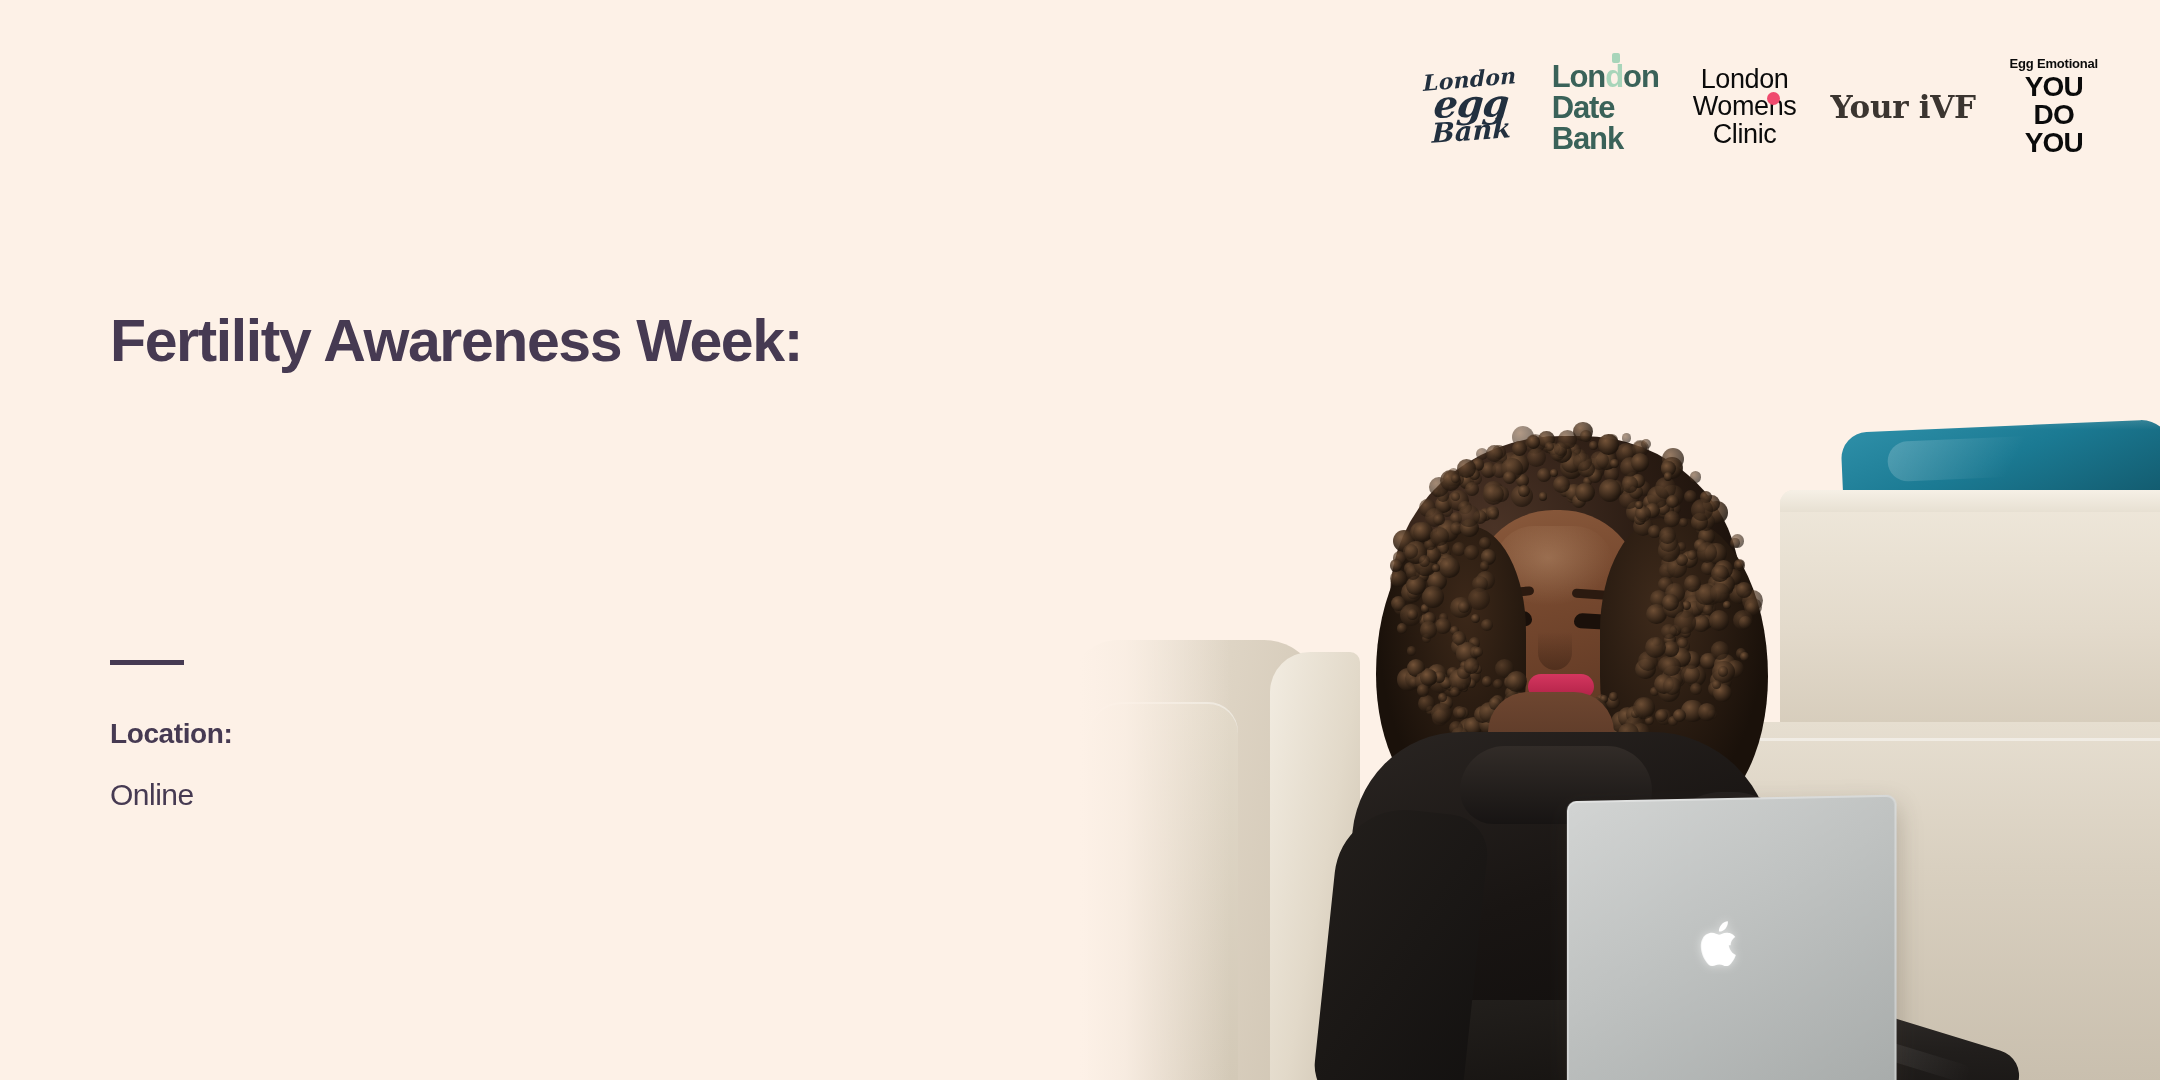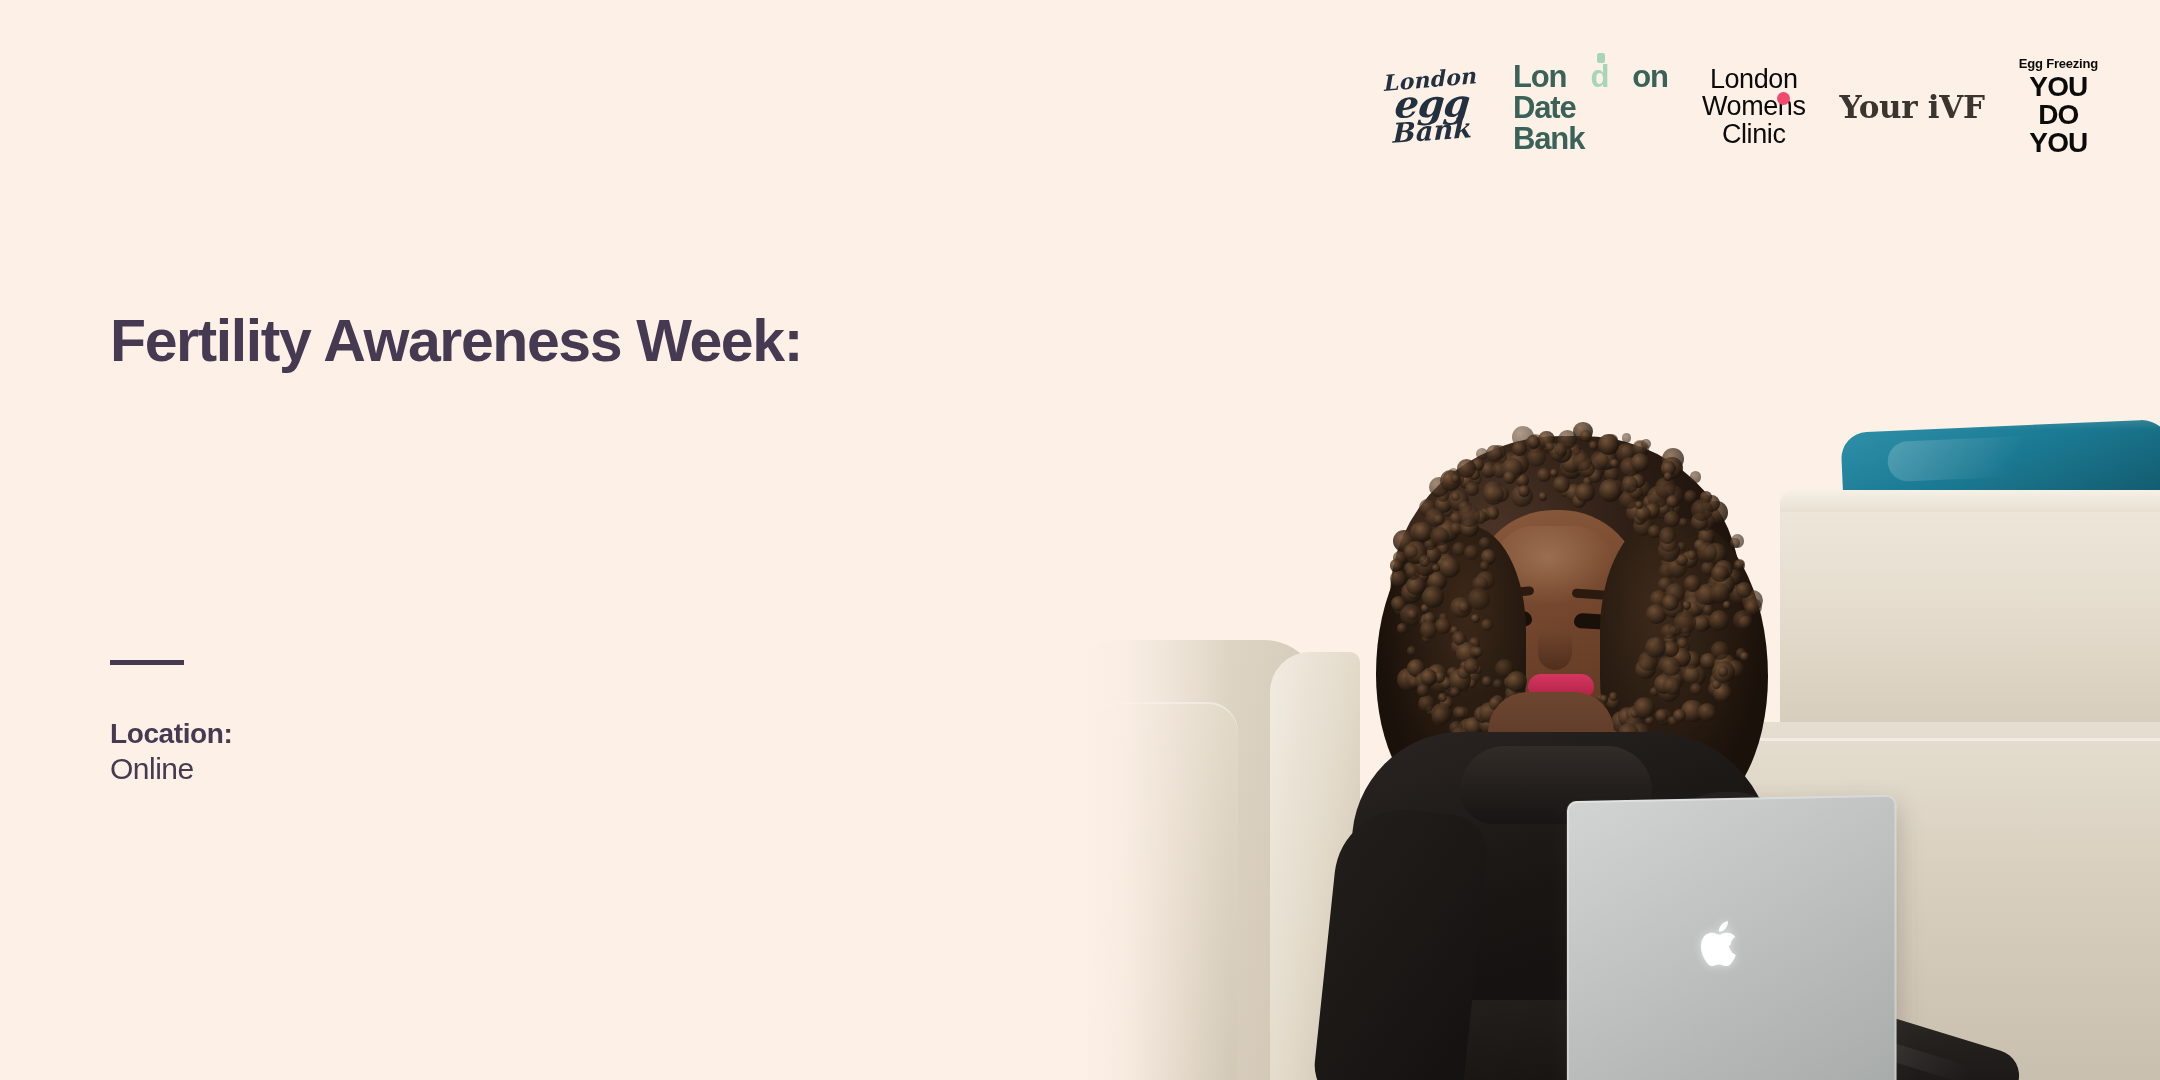--- a/index.html
+++ b/index.html
@@ -62,21 +62,21 @@
   
   #logo-lsb {
     flex-direction:column;
     align-items:flex-start;
     line-height:1.0;
     font-weight:700;
     font-size:31px;
     letter-spacing:-1.1px;
     color:#3A6259;
   }
-  #logo-lsb .row { display:flex; align-items:baseline;gap:24px; }
+  #logo-lsb .row { display:flex; align-items:baseline; }
   #logo-lsb .mint { color:#A8D5BA; position:relative; }
   #logo-lsb .mint::after{
     content:""; position:absolute;
     top:-8px; left:7px; width:8px; height:10px;
     background:#A8D5BA; border-radius:2px;
   }
 
   
   #logo-lwc {
     flex-direction:column;
@@ -155,21 +155,21 @@
   }
   .detail-label {
     font-size:28px; font-weight:700;
     color:#463A52; letter-spacing:-.4px;
     line-height:1.0;
   }
   .detail-value {
     font-size:30px; font-weight:400;
     color:#463A52; letter-spacing:-.5px;
     line-height:1.0;
-    margin-top:6px;
+    margin-top:32px;
   }
 
   
   #photo {
     position:absolute;
     left:1080px; top:340px;
     width:1080px; height:740px;
     overflow:hidden;
   }
 
@@ -979,21 +979,21 @@
       <span>Womens</span>
       <span>Clinic</span>
       <span class="dot"></span>
     </div>
 
     <div class="logo" id="logo-kivf">
       <span>Your iVF</span>
     </div>
 
     <div class="logo" id="logo-ydy">
-      <span class="kicker">Egg Freezing</span>
+      <span class="kicker">Egg Emotional</span>
       <span class="big">YOU</span>
       <span class="big">DO</span>
       <span class="big">YOU</span>
     </div>
   </div>
 
   <div id="headline">
     <div id="headline-line1">Fertility Awareness Week:</div>
   </div>
 

